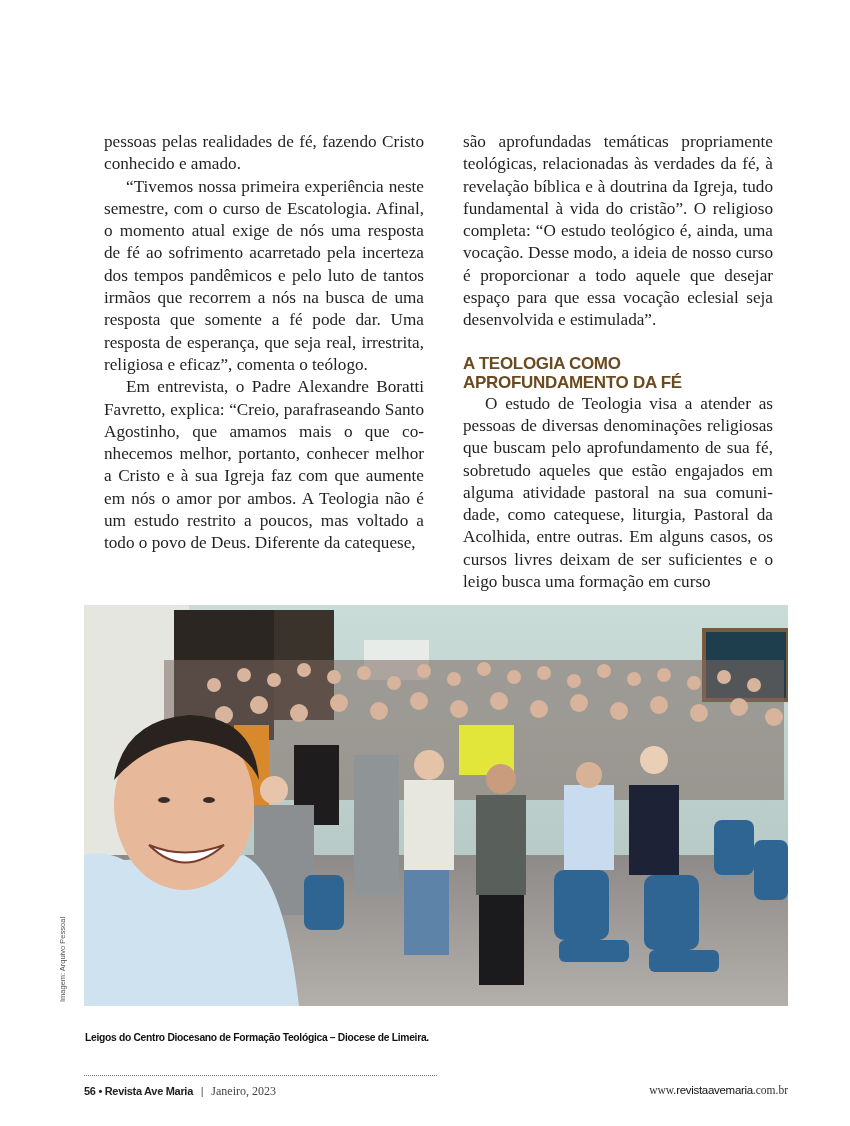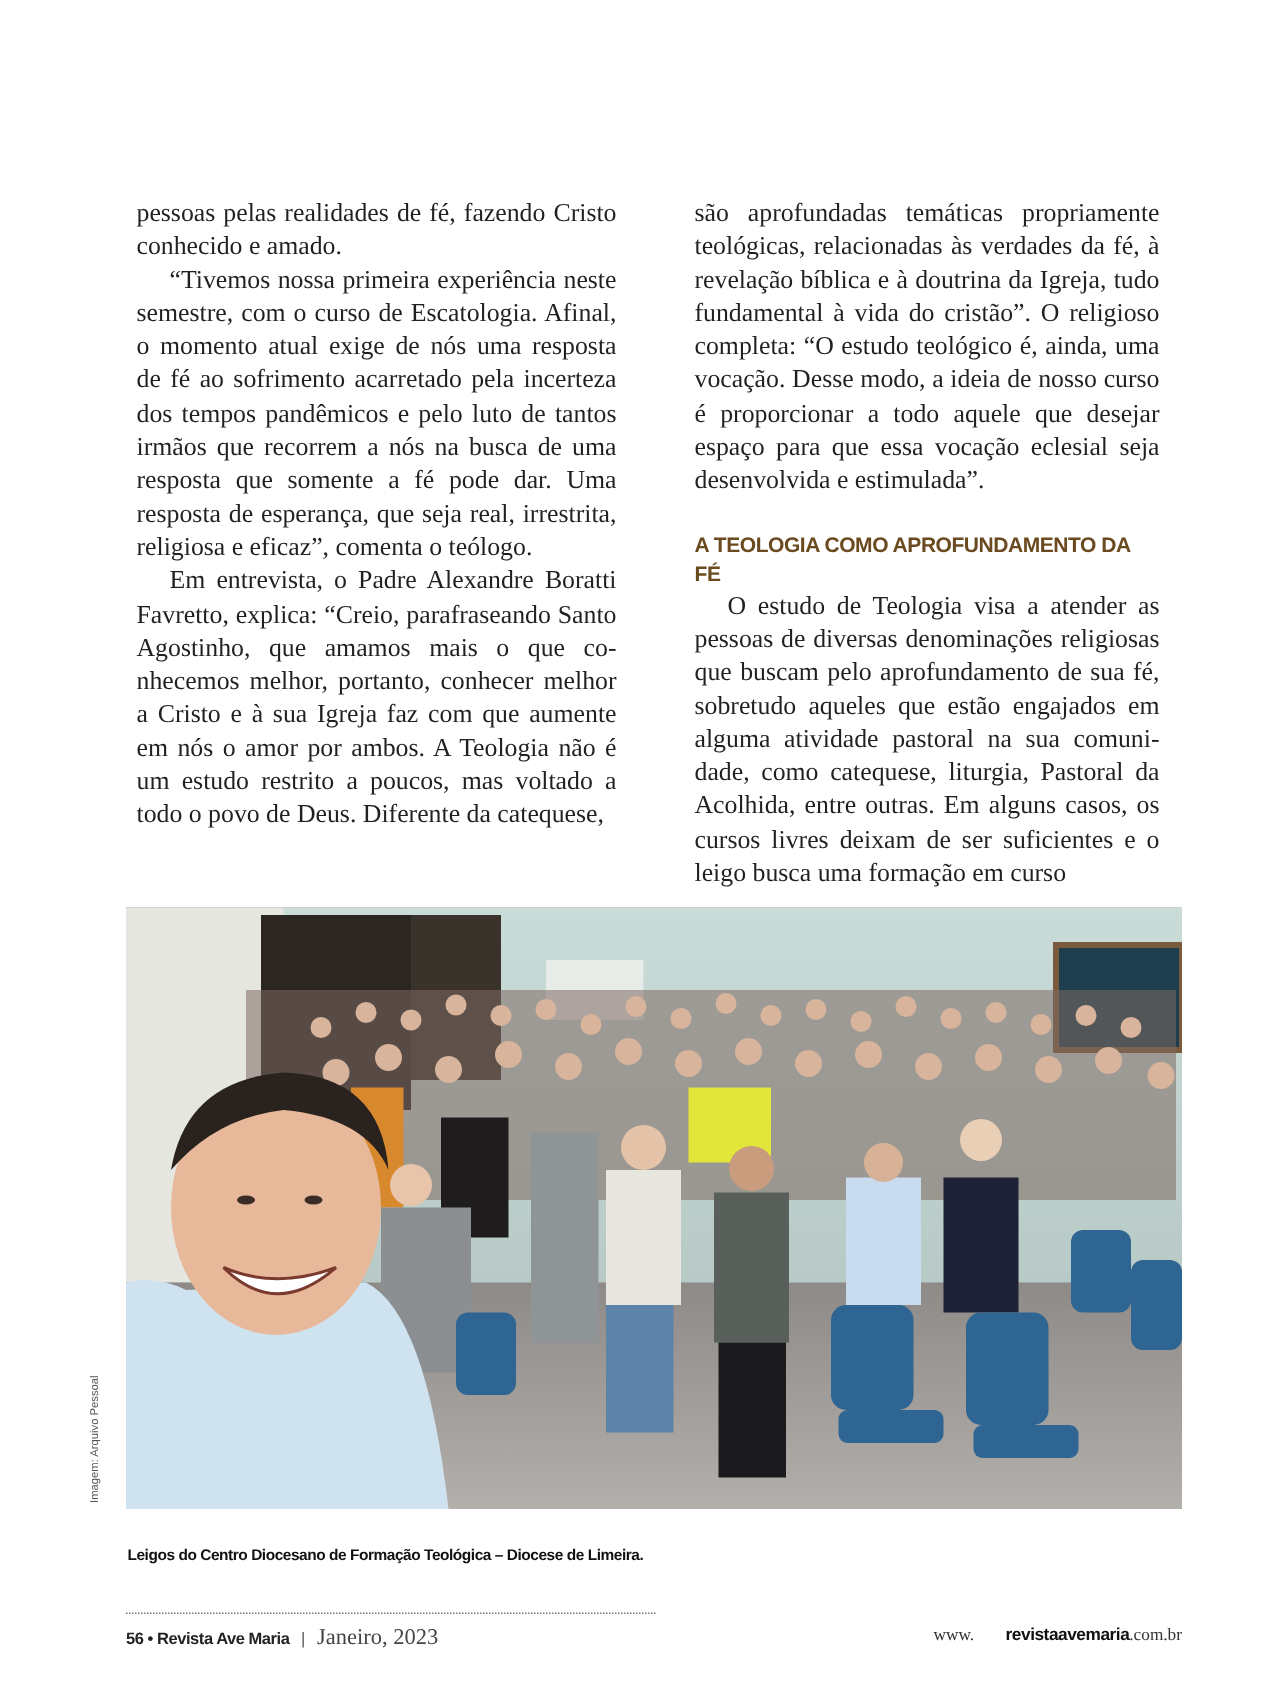--- a/index.html
+++ b/index.html
@@ -1,34 +1,34 @@
 <!DOCTYPE html>
 <html><head>
 <meta charset="utf-8">
 <style>
   html, body { margin: 0; padding: 0; background: #ffffff; }
   body { width: 850px; height: 1126px; position: relative; overflow: hidden; color: #231f20; }
   .col { position: absolute; top: 131px; width: 320px; font-family: "Liberation Serif", "DejaVu Serif", serif; font-size: 17.2px; line-height: 22.3px; text-align: justify; }
-  .col-left { left: 91px; }
+  .col-left { left: 104px; }
   .col-right { left: 463px; width: 310px; }
   .col p { margin: 0; }
   .indent { text-indent: 22px; }
-  .section-heading { font-family: "Liberation Sans", "DejaVu Sans", sans-serif; font-weight: bold; font-size: 14px; line-height: 19px; color: #6b4a1f; margin: 22px 0 1px 0 !important; text-transform: uppercase; letter-spacing: -0.3px; text-align: left; }
+  .section-heading { font-family: "Liberation Sans", "DejaVu Sans", sans-serif; font-weight: bold; font-size: 17px; line-height: 19px; color: #6b4a1f; margin: 22px 0 1px 0 !important; text-transform: uppercase; letter-spacing: -0.3px; text-align: left; }
   .photo { position: absolute; left: 84px; top: 605px; width: 704px; height: 401px; overflow: hidden; background: #9aa6a4; }
   .photo svg { display: block; }
   .credit { position: absolute; left: 58px; top: 932px; width: 70px; height: 12px; transform-origin: 0 0; transform: rotate(-90deg) translate(-70px, 0); font-family: "Liberation Sans", "DejaVu Sans", sans-serif; font-size: 7.5px; color: #555; white-space: nowrap; }
   .caption { position: absolute; left: 85px; top: 1032px; font-family: "Liberation Sans", "DejaVu Sans", sans-serif; font-weight: bold; font-size: 10.3px; letter-spacing: -0.3px; color: #111; }
   .footer-rule { position: absolute; left: 84px; top: 1075px; width: 353px; border-top: 1px dotted #777; }
   .footer-left { position: absolute; left: 84px; top: 1084px; font-size: 11px; color: #222; white-space: nowrap; }
   .footer-left .pg { font-family: "Liberation Sans", "DejaVu Sans", sans-serif; font-weight: bold; letter-spacing: -0.3px; }
   .footer-left .sep { font-family: "Liberation Sans", sans-serif; margin: 0 5px; color: #555; }
-  .footer-left .date { font-family: "Liberation Serif", serif; font-size: 15px; color: #444; }
+  .footer-left .date { font-family: "Liberation Serif", serif; font-size: 12px; color: #444; }
   .footer-right { position: absolute; right: 62px; top: 1084px; font-size: 11.5px; color: #333; white-space: nowrap; }
   .footer-right .pre, .footer-right .suf { font-family: "Liberation Serif", serif; margin-top: 48px; }
-  .footer-right .brand { font-family: "Liberation Sans", "DejaVu Sans", sans-serif; font-weight: bold; color: #111; letter-spacing: -0.3px; margin-left: 21px; }
+  .footer-right .brand { font-family: "Liberation Sans", "DejaVu Sans", sans-serif; font-weight: normal; color: #111; letter-spacing: -0.3px; }
 </style>
 </head>
 <body>
 
 <div class="col col-left">
   <p>pessoas pelas realidades de fé, fazendo Cristo conhecido e amado.</p>
   <p class="indent">“Tivemos nossa primeira experiência neste semestre, com o curso de Escatologia. Afinal, o momento atual exige de nós uma resposta de fé ao sofrimento acarretado pela incerteza dos tempos pandêmicos e pelo luto de tantos irmãos que recorrem a nós na busca de uma resposta que somente a fé pode dar. Uma resposta de esperança, que seja real, irrestrita, religiosa e eficaz”, comenta o teólogo.</p>
   <p class="indent">Em entrevista, o Padre Alexandre Boratti Favretto, explica: “Creio, parafraseando San­to Agostinho, que amamos mais o que co­nhecemos melhor, portanto, conhecer melhor a Cristo e à sua Igreja faz com que aumente em nós o amor por ambos. A Teologia não é um estudo restrito a poucos, mas voltado a todo o povo de Deus. Diferente da catequese,</p>
 </div>
 

